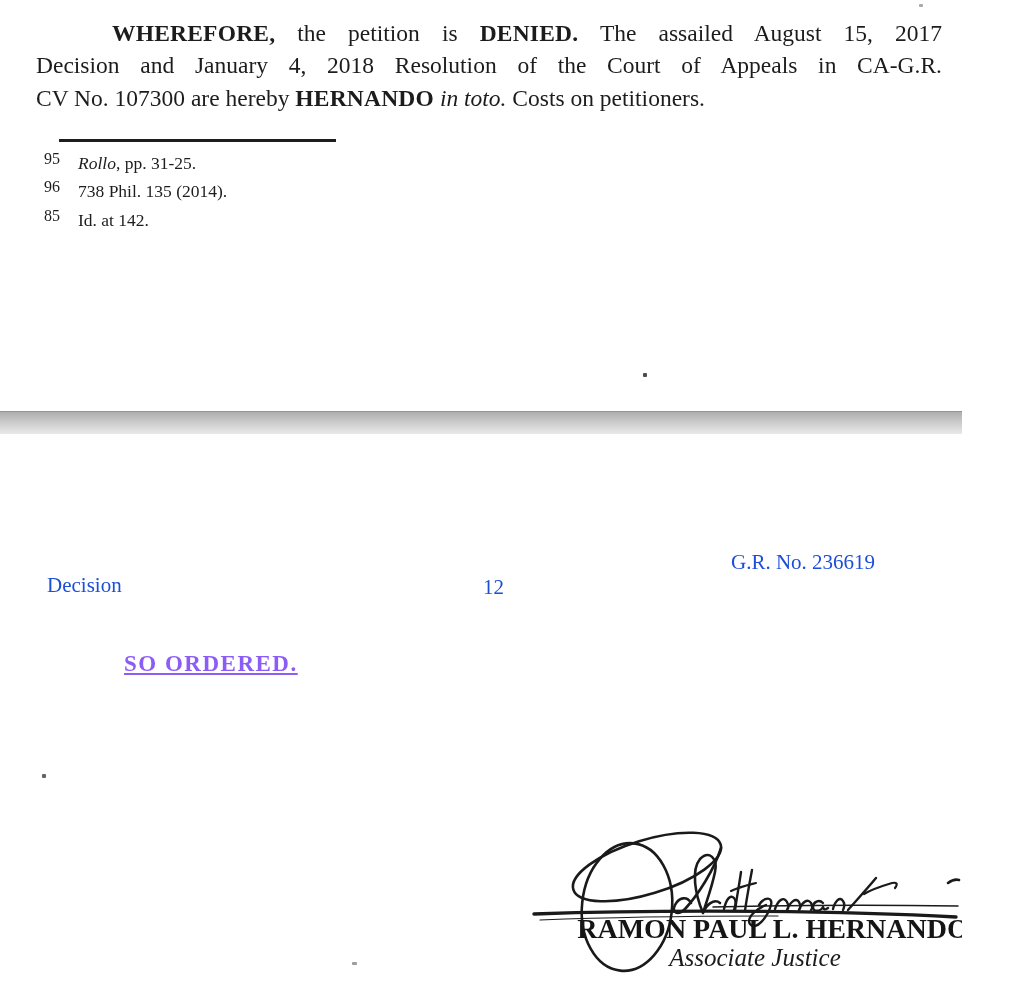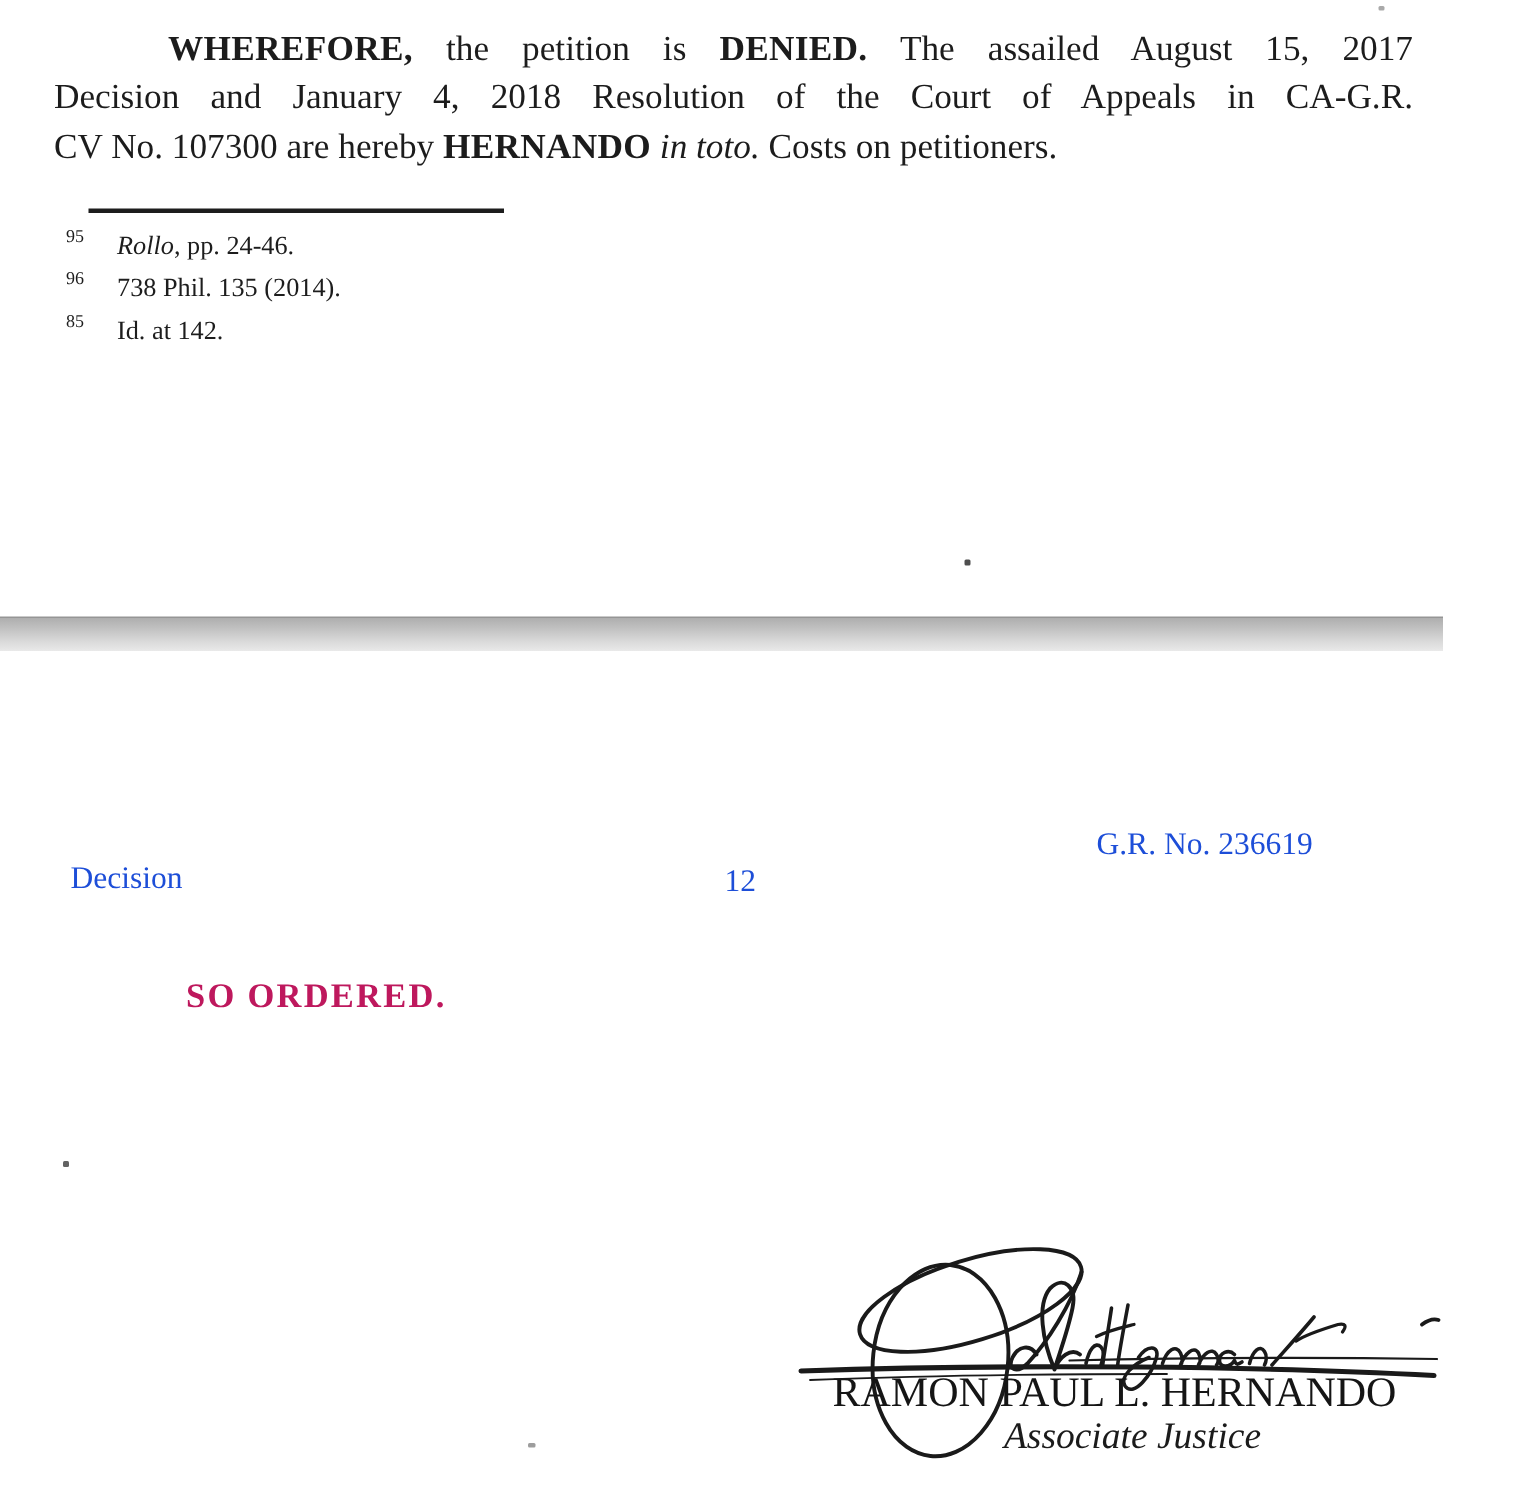--- a/index.html
+++ b/index.html
@@ -19,42 +19,42 @@
   .fnrule{
     position:absolute;left:59px;top:139px;width:277px;height:3px;
     background:#1d1d1d;
   }
   .footnotes{
     position:absolute;left:44px;top:149px;width:480px;
     font-size:17.5px;line-height:28.3px;color:#1d1d1d;
   }
   .fnrow{position:relative;padding-left:34px;}
   .fnrow sup{
-    position:absolute;left:0;top:2px;font-size:12px;line-height:1;
+    position:absolute;left:0;top:2px;font-size:16px;line-height:1;
   }
   
   .page-separator{
     position:absolute;left:0;top:411px;width:1014px;height:22px;
     border-top:1px solid #959595;
     background:linear-gradient(to bottom,#aeaeae 0%,#c3c3c3 35%,#d9d9d9 70%,#e9e9e9 100%);
   }
   
   .hdr{position:absolute;font-size:21px;color:#1d4ed8;}
   .hdr-left{left:47px;top:573px;}
   .hdr-center{left:483px;top:575px;}
   .hdr-right{left:731px;top:550px;}
   .so-ordered{
     position:absolute;left:124px;top:651px;
-    font-size:23px;font-weight:bold;letter-spacing:1.5px;color:#be185d;
+    font-size:23px;font-weight:bold;letter-spacing:1.5px;color:#8b5cf6;text-decoration:underline;
   }
   .sig-svg{position:absolute;left:528px;top:810px;width:436px;height:172px;}
   .sig-svg path,.sig-svg ellipse{fill:none;stroke:#1a1a1a;stroke-linecap:round;stroke-linejoin:round;}
   .sig-name{
-    position:absolute;left:533px;top:913px;width:420px;text-align:center;
-    font-size:28px;font-weight:normal;color:#151515;white-space:nowrap;
+    position:absolute;left:563px;top:913px;width:420px;text-align:center;
+    font-size:28px;font-weight:bold;color:#151515;white-space:nowrap;
   }
   .sig-title{
     position:absolute;left:643px;top:944px;width:224px;text-align:center;
     font-size:25px;font-style:italic;color:#1b1b1b;white-space:nowrap;
   }
   
   .speck{position:absolute;border-radius:1px;}
   .speck.s1{left:919px;top:4px;width:4px;height:3px;background:#a9a9a9;}
   .speck.s2{left:643px;top:373px;width:4px;height:4px;background:#4e4e4e;}
   .speck.s3{left:982px;top:507px;width:3px;height:4px;background:#7a7a7a;}
@@ -69,21 +69,21 @@
 
   <div class="para">
     <div class="pline justified"><span class="indent"></span><b>WHEREFORE,</b><span> the petition is </span><b>DENIED.</b><span> The assailed August 15, 2017</span></div>
     <div class="pline justified"><span>Decision and January 4, 2018 Resolution of the Court of Appeals in CA-G.R.</span></div>
     <div class="pline"><span>CV No. 107300 are hereby </span><b>HERNANDO</b><i> in toto.</i><span> Costs on petitioners.</span></div>
   </div>
 
   <div class="fnrule"></div>
 
   <div class="footnotes">
-    <div class="fnrow"><sup>95</sup><i>Rollo</i><span>, pp. 24-46.</span></div>
+    <div class="fnrow"><sup>95</sup><i>Rollo</i><span>, pp. 31-25.</span></div>
     <div class="fnrow"><sup>96</sup><i></i><span>738 Phil. 135 (2014).</span></div>
     <div class="fnrow"><sup>85</sup><i></i><span>Id. at 142.</span></div>
   </div>
 
   <div class="page-separator"></div>
 
   <div class="hdr hdr-left">Decision</div>
   <div class="hdr hdr-center">12</div>
   <div class="hdr hdr-right">G.R. No. 236619</div>
 

